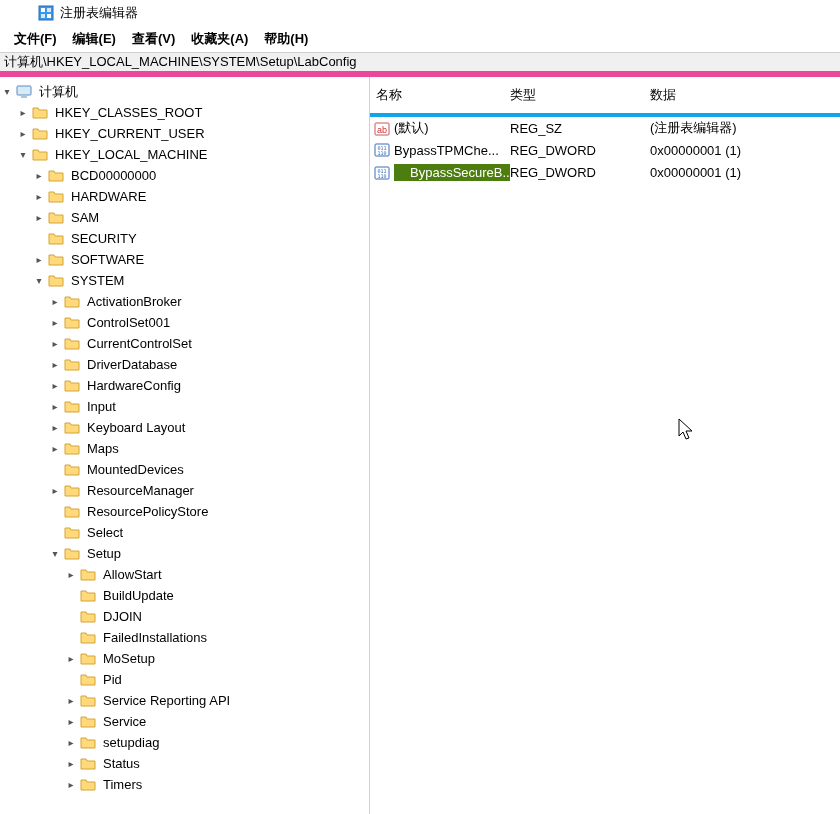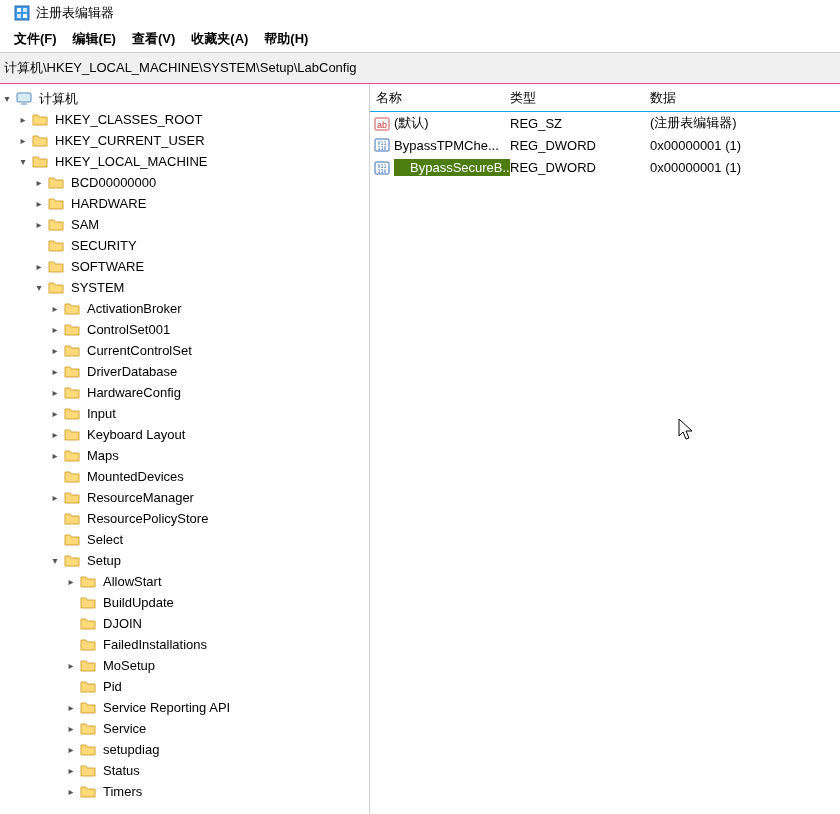--- a/index.html
+++ b/index.html
@@ -12,20 +12,21 @@
     width: 840px;
     height: 814px;
     overflow: hidden;
     user-select: none;
   }
   .titlebar {
     display: flex;
     align-items: center;
     padding: 4px 14px;
     height: 26px;
+    margin-left: 24px;
   }
   .titlebar .app-icon {
     width: 16px; height: 16px;
     margin-right: 6px;
   }
   .titlebar .title {
     font-size: 13px;
   }
   .menubar {
     display: flex;
@@ -35,23 +36,23 @@
   }
   .menubar .menu-item {
     padding: 2px 8px;
     font-size: 13px;
   }
   .addressbar {
     display: flex;
     align-items: center;
     background: #f0f0f0;
     border-top: 1px solid #d0d0d0;
-    border-bottom: 1px solid #ec4899;
+    border-bottom: 6px solid #ec4899;
     padding: 2px 4px;
-    height: 32px;
+    height: 25px;
     font-size: 13px;
   }
   .main {
     display: flex;
     height: calc(814px - 26px - 26px - 24px);
   }
   .tree-panel {
     width: 370px;
     border-right: 1px solid #d0d0d0;
     overflow: auto;
@@ -90,22 +91,22 @@
     margin-right: 4px;
     flex-shrink: 0;
   }
   .node-label {
     padding: 1px 3px;
   }
   
   .list-header {
     display: flex;
     background: #fff;
-    border-bottom: 1px solid #0ea5e9;
-    height: 28px;
+    border-bottom: 4px solid #0ea5e9;
+    height: 40px;
     align-items: center;
     font-size: 13px;
   }
   .col-name { width: 140px; padding-left: 6px; }
   .col-type { width: 140px; }
   .col-data { flex: 1; }
   .list-body { }
   .list-row {
     display: flex;
     align-items: center;

